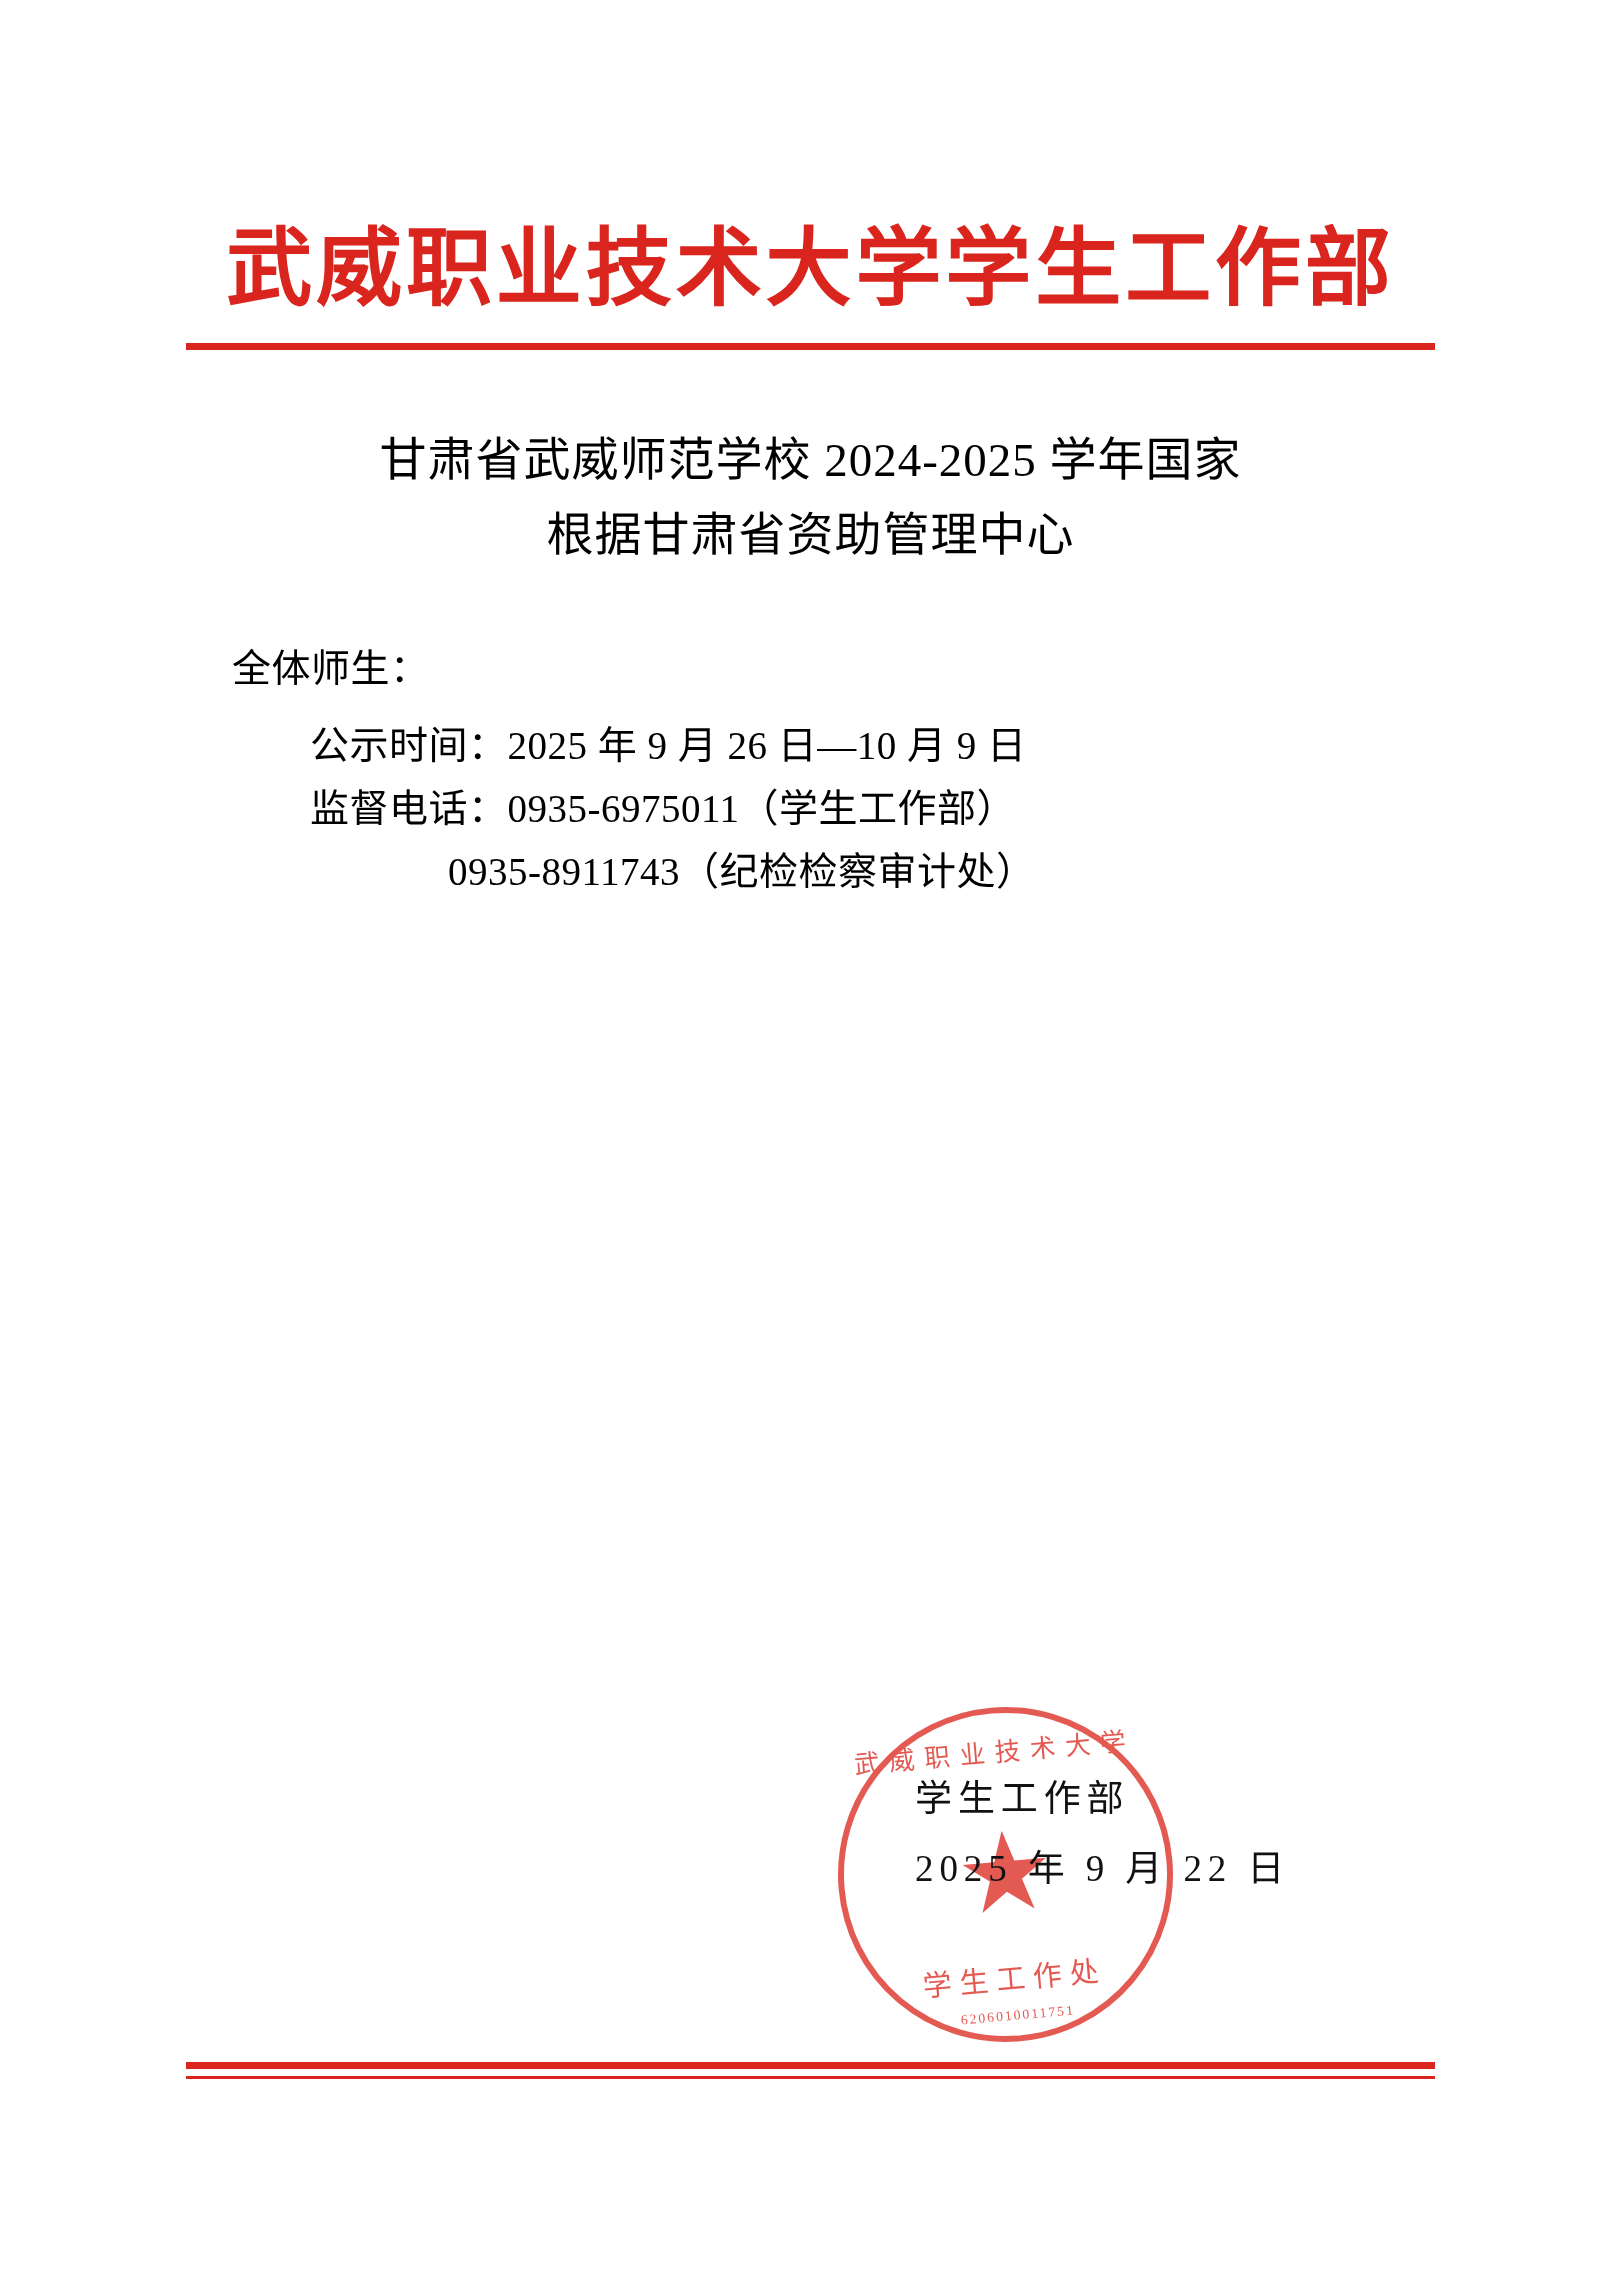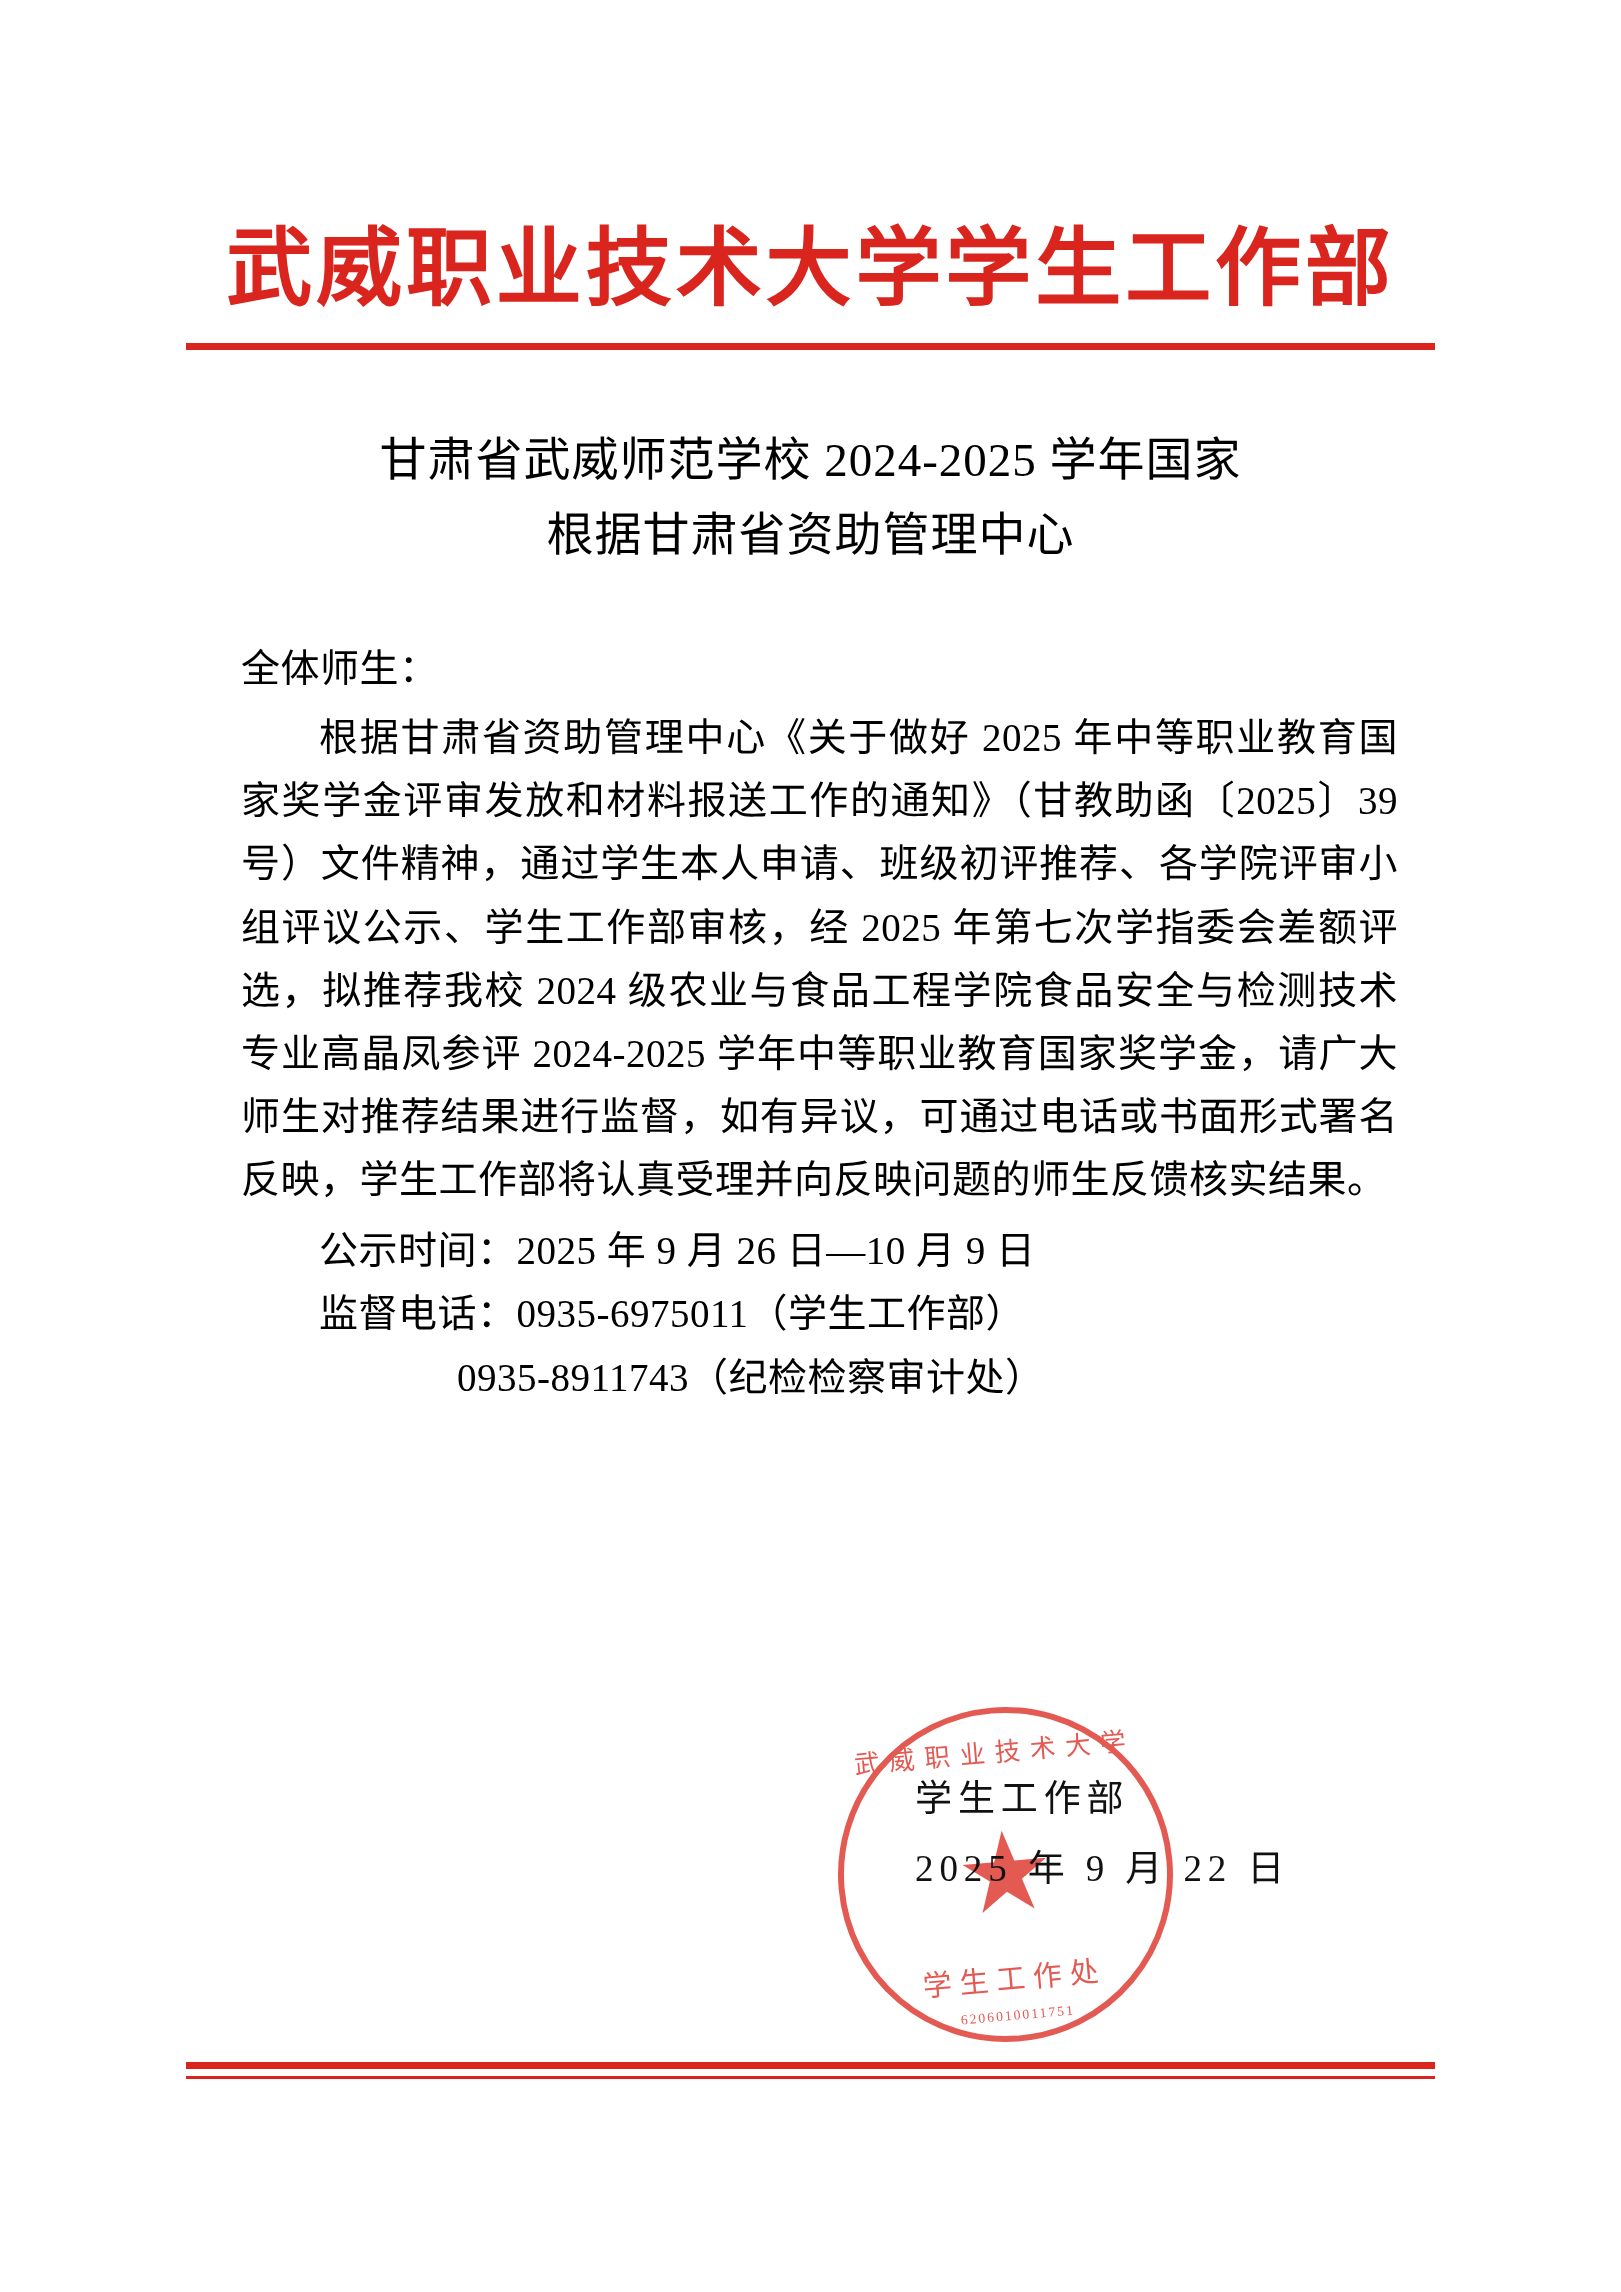--- a/index.html
+++ b/index.html
@@ -62,21 +62,21 @@
     letter-spacing: 1px;
     color: #000;
   }
   .doc-title .line {
     display: block;
   }
 
   
   .body-block {
     position: absolute;
-    left: 241px;
+    left: 232px;
     top: 637px;
     width: 1157px;
     font-size: 39px;
     line-height: 1.62;
     color: #000;
     letter-spacing: 0.5px;
   }
   .salutation {
     margin: 0 0 5.9px 0;
   }
@@ -182,21 +182,20 @@
     <div class="letterhead-rule"></div>
   </div>
 
   <div class="doc-title">
     <span class="line">甘肃省武威师范学校 2024-2025 学年国家</span>
     <span class="line">根据甘肃省资助管理中心</span>
   </div>
 
   <div class="body-block">
     <p class="salutation">全体师生：</p>
-    <p class="para">根据甘肃省资助管理中心《关于做好 2025 年中等职业教育国家奖学金评审发放和材料报送工作的通知》（甘教助函〔2025〕39 号）文件精神，通过学生本人申请、班级初评推荐、各学院评审小组评议公示、学生工作部审核，经 2025 年第七次学指委会差额评选，拟推荐我校 2024 级农业与食品工程学院食品安全与检测技术专业高晶凤参评 2024-2025 学年中等职业教育国家奖学金，请广大师生对推荐结果进行监督，如有异议，可通过电话或书面形式署名反映，学生工作部将认真受理并向反映问题的师生反馈核实结果。</p>
     <div class="spacer-8"></div>
     <p class="info-line">公示时间：2025 年 9 月 26 日—10 月 9 日</p>
     <p class="info-line">监督电话：0935-6975011（学生工作部）</p>
     <p class="info-line indent-deep">0935-8911743（纪检检察审计处）</p>
   </div>
 
   <div class="seal">
     <div class="seal-inner-text">
       <div class="seal-arc-top">武威职业技术大学</div>
       <div class="seal-star">★</div>

